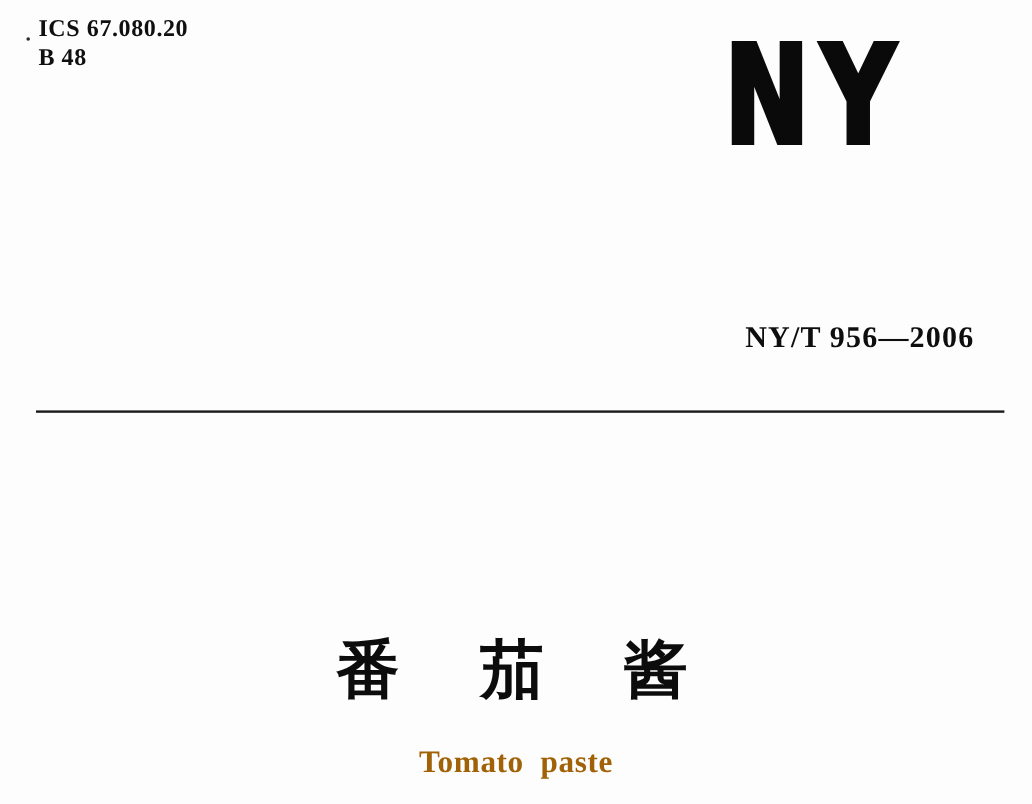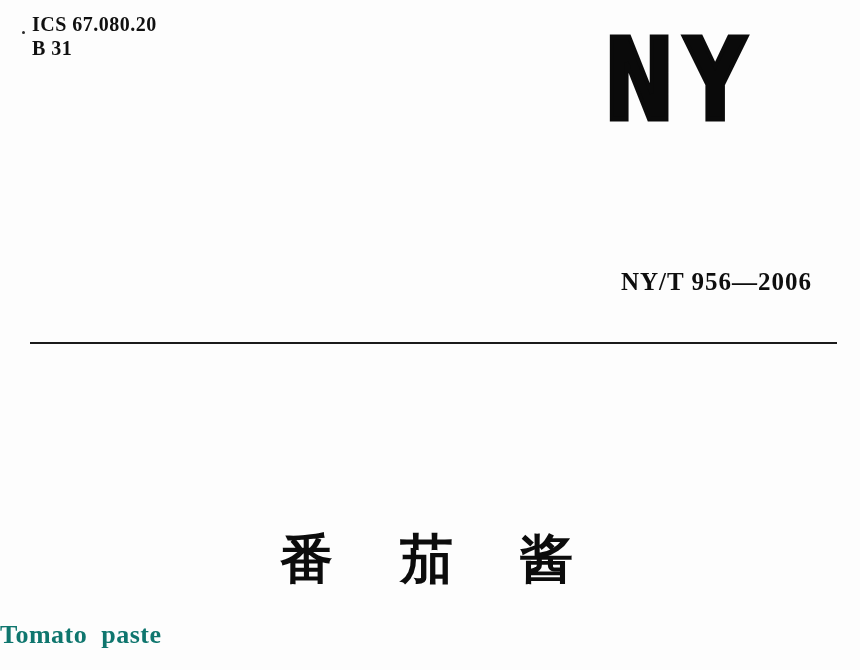--- a/index.html
+++ b/index.html
@@ -96,38 +96,39 @@
     line-height: 1.05;
     letter-spacing: 7px;
     color: #0c0c0c;
     white-space: nowrap;
   }
   .doc-title-en {
     position: absolute;
     left: 0;
     top: 620px;
     width: 860px;
+    text-align: center;
     font-family: "Liberation Serif", serif;
     font-weight: bold;
     font-size: 26px;
     word-spacing: 7px;
     letter-spacing: 0.5px;
-    color: #0f766e;
+    color: #a16207;
   }
 </style>
 </head>
 <body>
 
 <div class="page">
 
   <div class="scan-dot"></div>
 
   <div class="ics-block">
     <div>ICS 67.080.20</div>
-    <div>B 31</div>
+    <div>B 48</div>
   </div>
 
   <div class="logo">NY</div>
 
 
   <div class="std-number">NY/T 956—2006</div>
 
   <div class="rule"></div>
 
   <h2 class="doc-title-cn">番　茄　酱</h2>

